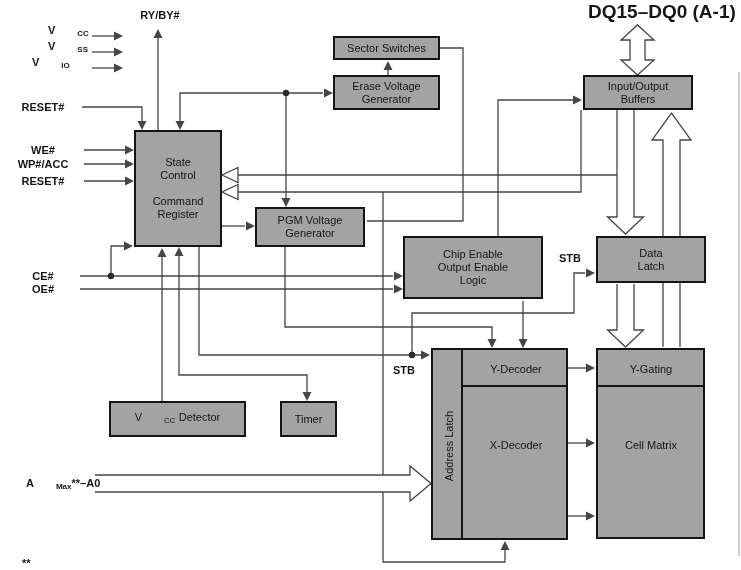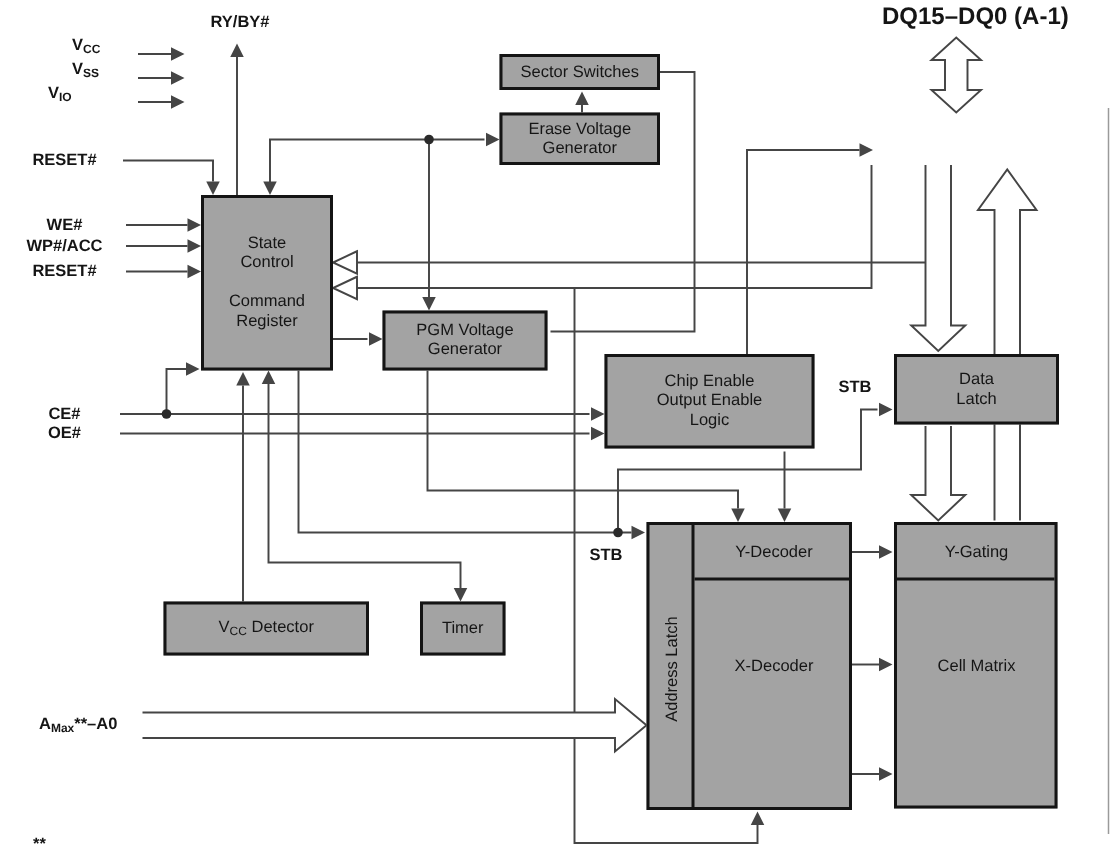--- a/index.html
+++ b/index.html
@@ -11,22 +11,22 @@
   .box{
     position:absolute;background:#a3a3a3;border:2px solid #141414;box-sizing:border-box;
     z-index:2;display:flex;flex-direction:column;align-items:center;justify-content:center;
     font-size:11px;line-height:13px;text-align:center;white-space:pre-line;
   }
   .box .lbl{white-space:pre-line;}
   .abs-lbl{position:absolute;transform:translate(-50%,-50%);white-space:nowrap;font-size:11px;line-height:13px;}
   .rot{transform:translate(-50%,-50%) rotate(-90deg);}
   .sig{position:absolute;z-index:3;font-weight:bold;font-size:11px;line-height:13px;white-space:nowrap;}
   .sig.right{text-align:center;}
-  .sig sub, .box sub{font-size:8px;vertical-align:-2px;letter-spacing:0;}
-  .dq{font-size:16px;}
+  .sig sub, .box sub{font-size:8px;vertical-align:-2px;letter-spacing:0;margin-left:22px;}
+  .dq{font-size:19px;}
   .stb{font-weight:bold;}
 </style>
 </head>
 <body>
 
 <div class="stage">
 
   <svg class="wires" width="741" height="570" viewBox="0 0 741 570">
 
     <g fill="none" stroke="#454545" stroke-width="1.3">
@@ -130,20 +130,24 @@
     <span class="lbl">PGM Voltage
 Generator</span>
   </div>
 
   <div class="box" style="left:403px;top:236px;width:140px;height:63px">
     <span class="lbl">Chip Enable
 Output Enable
 Logic</span>
   </div>
 
+  <div class="box" style="left:583px;top:75px;width:110px;height:35px">
+    <span class="lbl">Input/Output
+Buffers</span>
+  </div>
 
   <div class="box" style="left:596px;top:236px;width:110px;height:47px">
     <span class="lbl">Data
 Latch</span>
   </div>
 
   <div class="box" style="left:109px;top:401px;width:137px;height:36px;flex-direction:row">
     <span><span>V</span><sub>CC</sub><span> Detector</span></span>
   </div>
 

